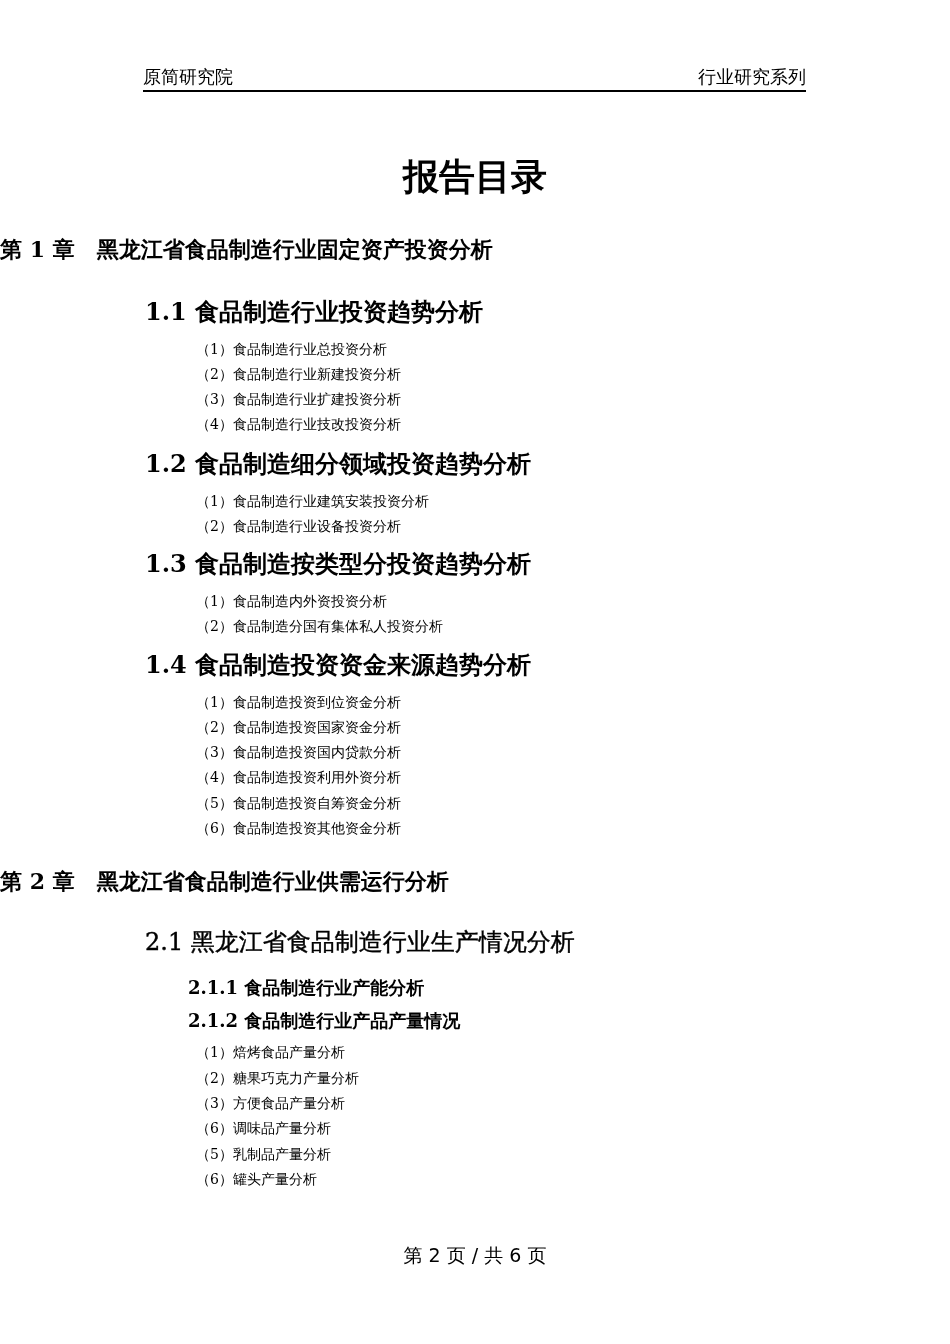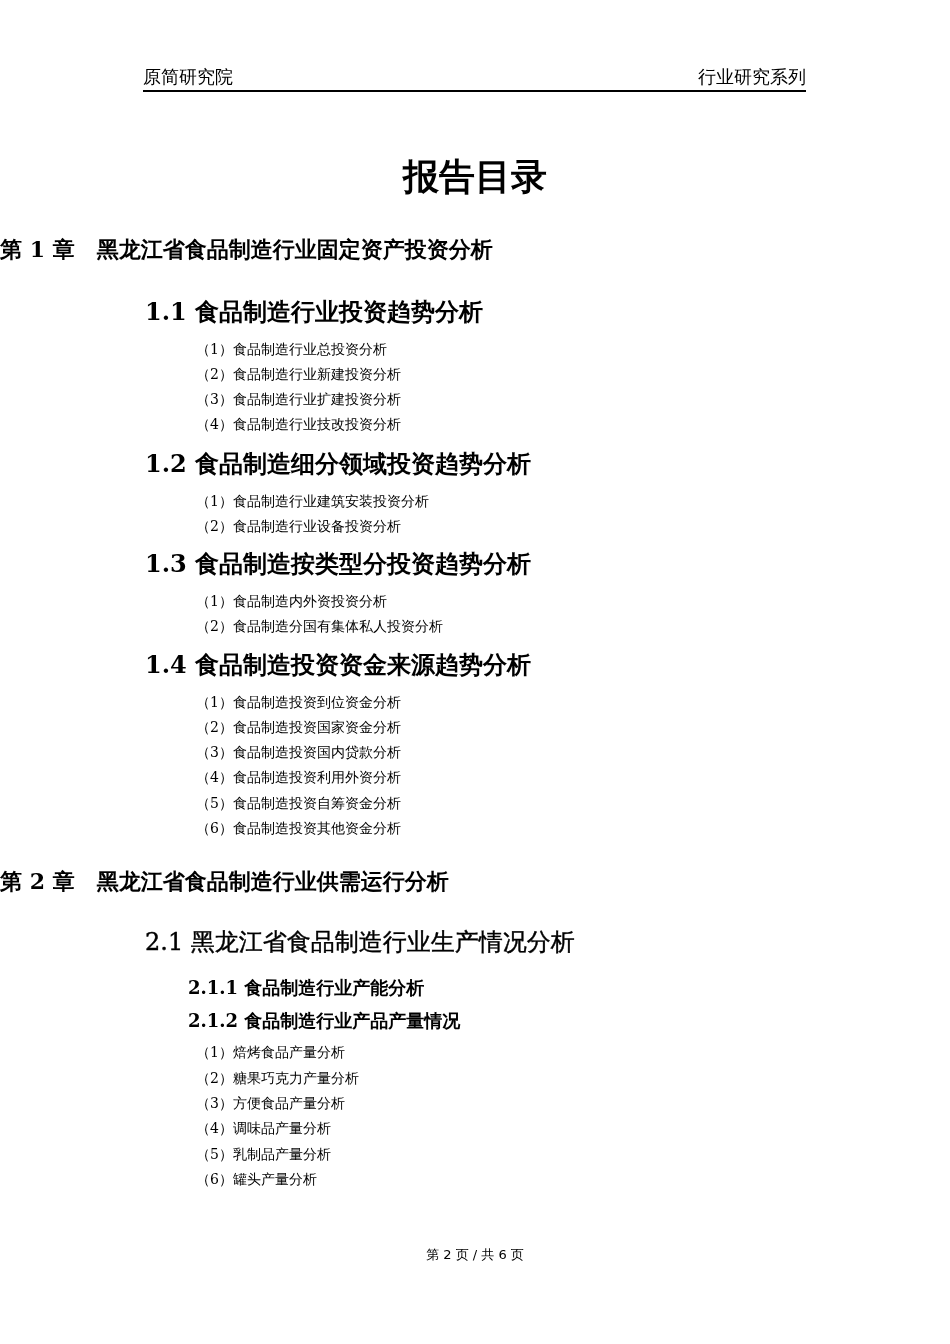--- a/index.html
+++ b/index.html
@@ -7,21 +7,21 @@
     .header { position: absolute; left: 143px; top: 68px; width: 663px; height: 22px; border-bottom: 2px solid #000; }
     .header span { position: absolute; top: 0; font-family: Liberation Serif, serif; font-size: 18px; line-height: 18px; }
     .header .left { left: 0; }
     .header .right { right: 0; }
     .title { position: absolute; left: 0; width: 950px; top: 158px; text-align: center; font-family: "DejaVu Serif", serif; font-size: 36px; font-weight: bold; line-height: 36px; }
     .chapter { position: absolute; left: 0; width: 950px; font-family: "DejaVu Serif", serif; font-size: 22px; font-weight: bold; line-height: 30px; }
     .section { position: absolute; left: 145px; font-family: "DejaVu Serif", serif; font-size: 24px; font-weight: bold; line-height: 26px; white-space: nowrap; }
     .subsection { position: absolute; left: 188px; font-family: "DejaVu Serif", serif; font-size: 18px; font-weight: bold; line-height: 24px; white-space: nowrap; text-align: right; }
     .item { position: absolute; left: 196px; font-family: "DejaVu Serif", serif; font-size: 14px; line-height: 25px; white-space: nowrap; }
     .item.b { left: 196px; }
-    .footer { position: absolute; left: 0; width: 950px; top: 1246px; text-align: center; font-family: "DejaVu Sans", sans-serif; font-size: 13px; line-height: 18px; }
+    .footer { position: absolute; left: 0; width: 950px; top: 1246px; text-align: center; font-family: "DejaVu Sans", sans-serif; font-size: 19px; line-height: 18px; }
   </style>
 </head>
 <body>
 
 <div class="header">
   <span class="left">原简研究院</span>
   <span class="right">行业研究系列</span>
 </div>
 
 <div class="title">报告目录</div>
@@ -53,17 +53,17 @@
 <div class="chapter" style="top:866px">第 2 章　黑龙江省食品制造行业供需运行分析</div>
 
 <div class="section" style="top:929px;font-weight:normal;-webkit-text-stroke:0.4px #000">2.1 黑龙江省食品制造行业生产情况分析</div>
 
 <div class="subsection" style="top:976px">2.1.1 食品制造行业产能分析</div>
 <div class="subsection" style="top:1009px">2.1.2 食品制造行业产品产量情况</div>
 
 <div class="item b" style="top:1040px">（1）焙烤食品产量分析</div>
 <div class="item b" style="top:1066px">（2）糖果巧克力产量分析</div>
 <div class="item b" style="top:1091px">（3）方便食品产量分析</div>
-<div class="item b" style="top:1116px">（4）调味品产量分析</div>
+<div class="item b" style="top:1116px">（6）调味品产量分析</div>
 <div class="item b" style="top:1142px">（5）乳制品产量分析</div>
 <div class="item b" style="top:1167px">（6）罐头产量分析</div>
 
 <div class="footer">第 2 页 / 共 6 页</div>
 
 </body></html>

